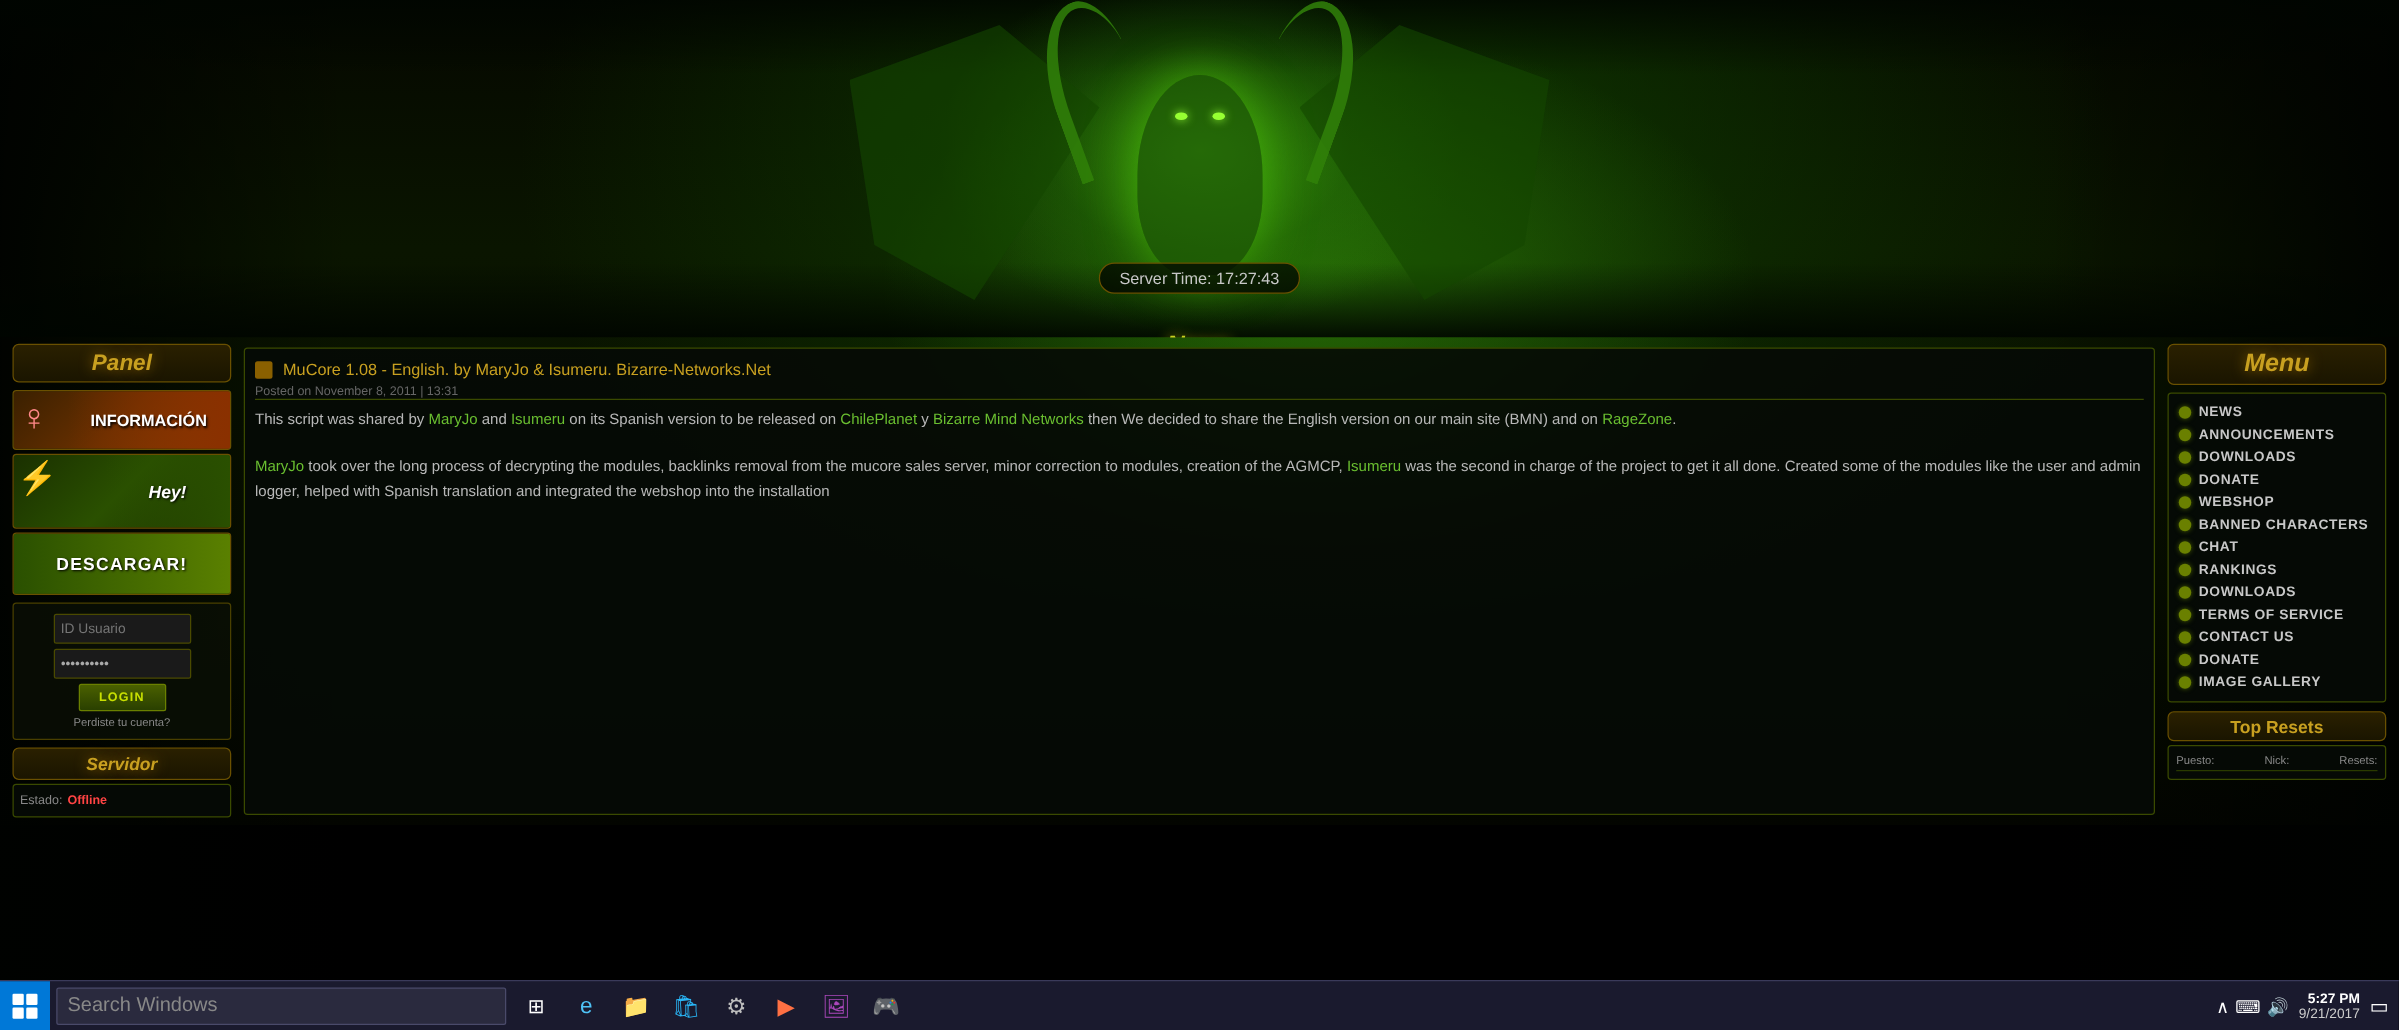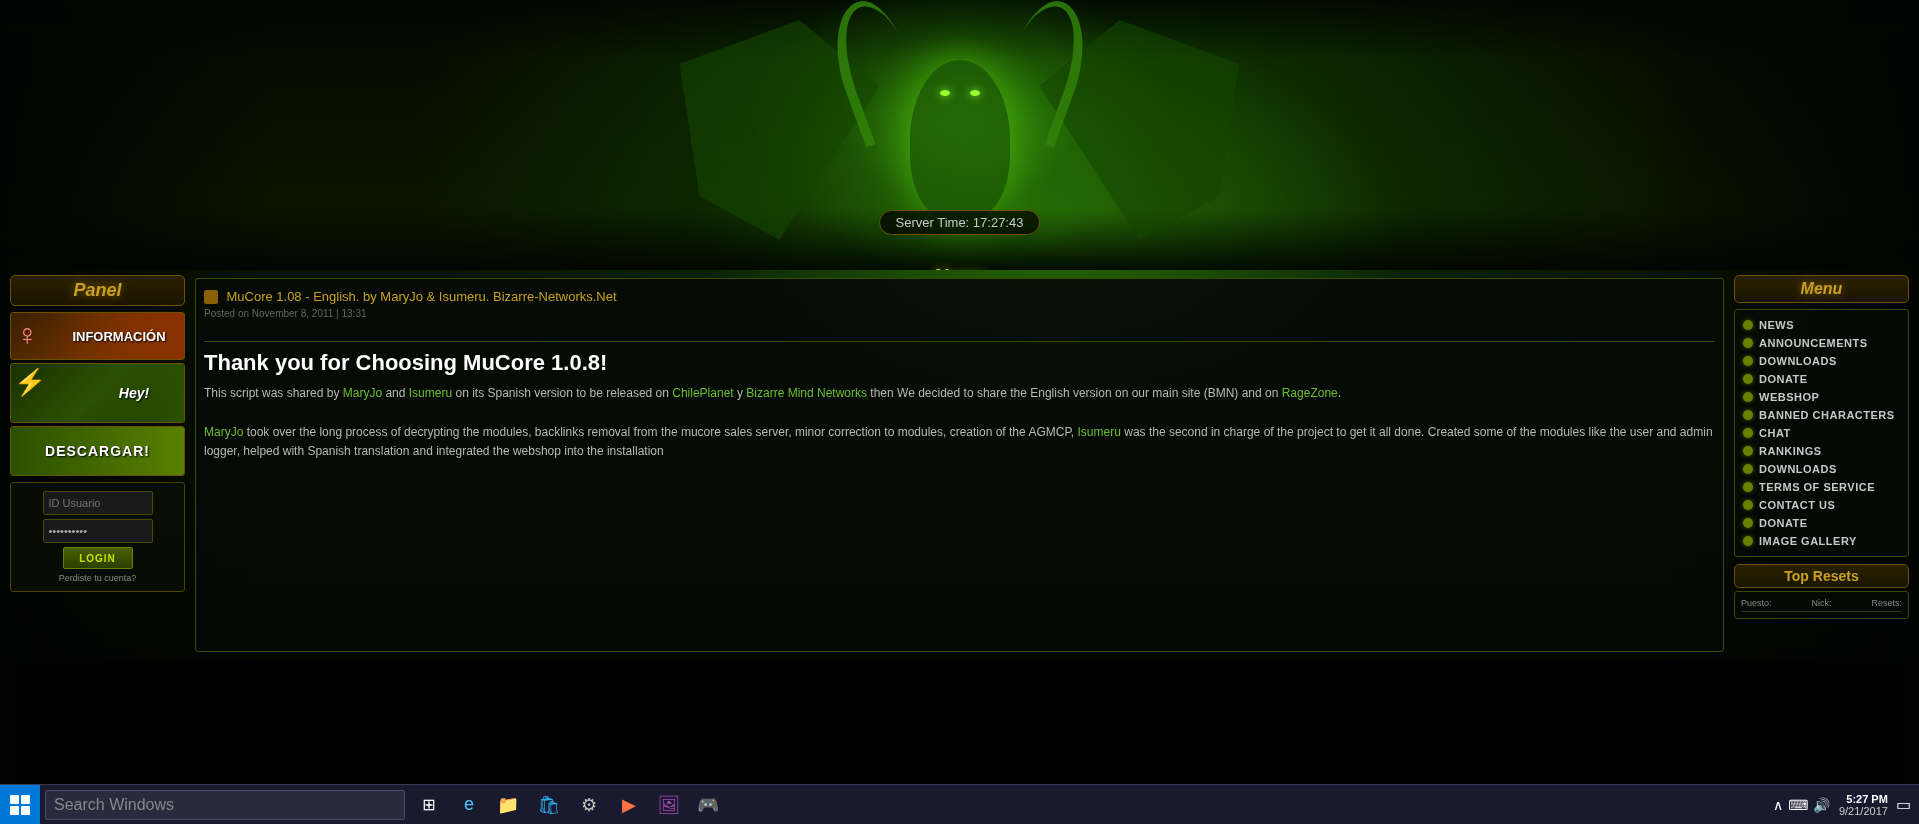--- a/index.html
+++ b/index.html
@@ -147,21 +147,21 @@
       background: rgba(5, 10, 5, 0.9);
       border: 1px solid #3a4a00;
       border-radius: 3px;
       height: 100%;
       overflow-y: auto;
       padding: 8px;
     }
 
     .news-article-header {
       border-bottom: 1px solid #3a4a00;
-      padding-bottom: 22px;
+      padding-bottom: 0;
       margin-bottom: 6px;
     }
 
     .news-icon {
       display: inline-block;
       width: 14px;
       height: 14px;
       background: #8a6000;
       border-radius: 2px;
       margin-right: 4px;
@@ -205,21 +205,21 @@
       flex-shrink: 0;
       padding-top: 5px;
       display: flex;
       flex-direction: column;
       gap: 3px;
     }
 
     .menu-title {
       text-align: center;
       color: #c8a020;
-      font-size: 16px;
+      font-size: 20px;
       font-weight: bold;
       font-style: italic;
       text-shadow: 0 0 10px #8a6000;
       background: linear-gradient(to bottom, #2a2000, #1a1500);
       border: 1px solid #6a5000;
       border-radius: 5px;
       padding: 4px 0;
       margin-bottom: 3px;
     }
 
@@ -536,34 +536,42 @@
       </div>
     </div>
 
     <div class="login-form">
       <input class="form-input" type="text" placeholder="ID Usuario" style="">
       <input class="form-input" type="password" value="••••••••••" style="">
       <button class="login-btn">LOGIN</button>
       <a class="forgot-link" href="#">Perdiste tu cuenta?</a>
     </div>
 
+    <div class="servidor-panel">
+      <div class="panel-title" style="font-size:14px;">Servidor</div>
+      <div style="background:rgba(5,10,5,0.9);border:1px solid #3a4a00;border-radius:3px;padding:5px;">
+        <div class="estado-row">
+          <span class="estado-label">Estado:</span>
+          <span class="estado-value">Offline</span>
+        </div>
+      </div>
+    </div>
   </div>
 
   <div class="center-news">
     <div class="news-box">
 
       <div class="news-article-header">
         <span class="news-icon"></span>
         <a class="news-article-title" href="#">MuCore 1.08 - English. by MaryJo &amp; Isumeru. Bizarre-Networks.Net</a>
         <div class="news-posted">
           <span>Posted on November 8, 2011 | 13:31</span>
         </div>
       </div>
 
-      <h2 class="news-main-title">Thank you for Choosing MuCore 1.0.8!</h2>
 
       <div class="news-body">
         <p>
           This script was shared by <a href="#">MaryJo</a> and <a href="#">Isumeru</a> on its Spanish version to be released on <a href="#">ChilePlanet</a> <span>y</span> <a href="#">Bizarre Mind Networks</a> then We decided to share the English version on our main site (BMN) and on <a href="#">RageZone</a>.
         </p>
         <br>
         <p>
           <a href="#">MaryJo</a> took over the long process of decrypting the modules, backlinks removal from the mucore sales server, minor correction to modules, creation of the AGMCP, <a href="#">Isumeru</a> was the second in charge of the project to get it all done. Created some of the modules like the user and admin logger, helped with Spanish translation and integrated the webshop into the installation
         </p>
       </div>

